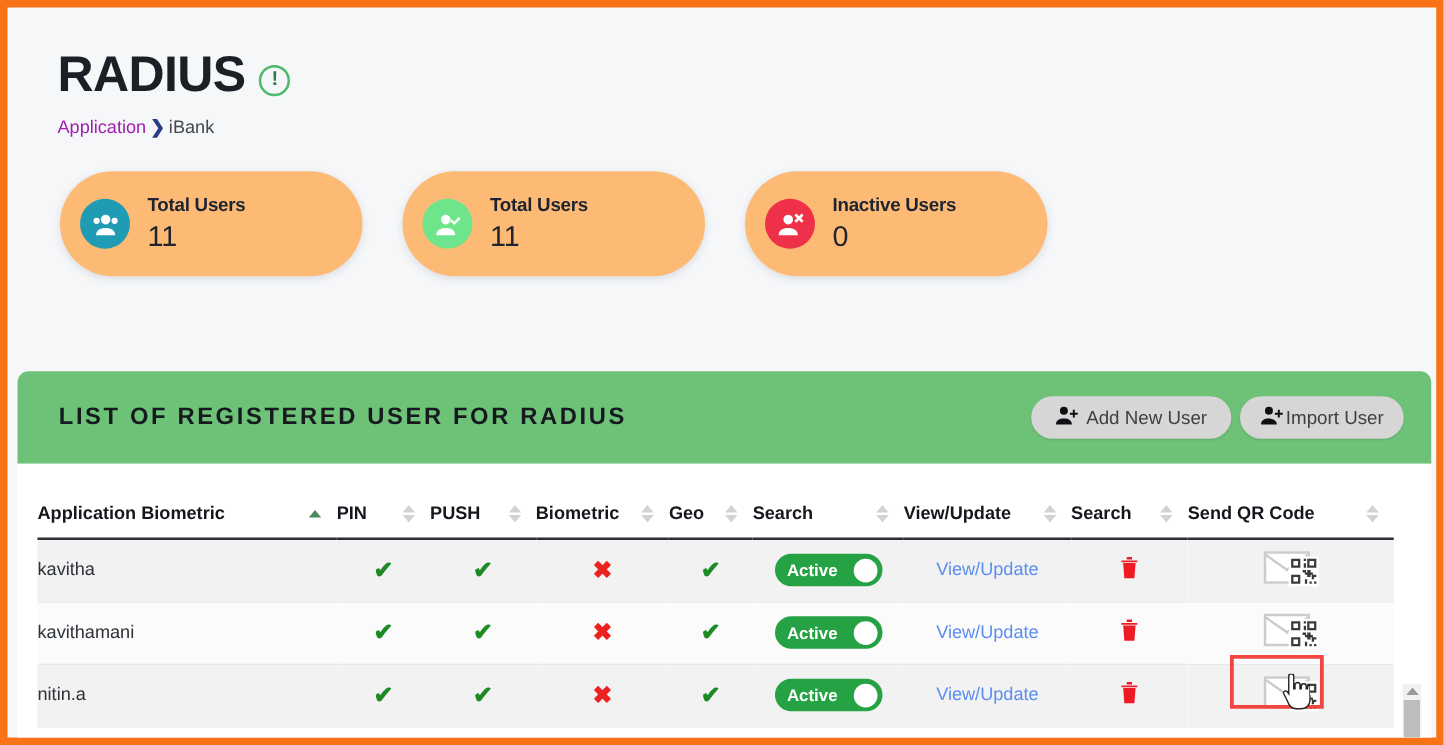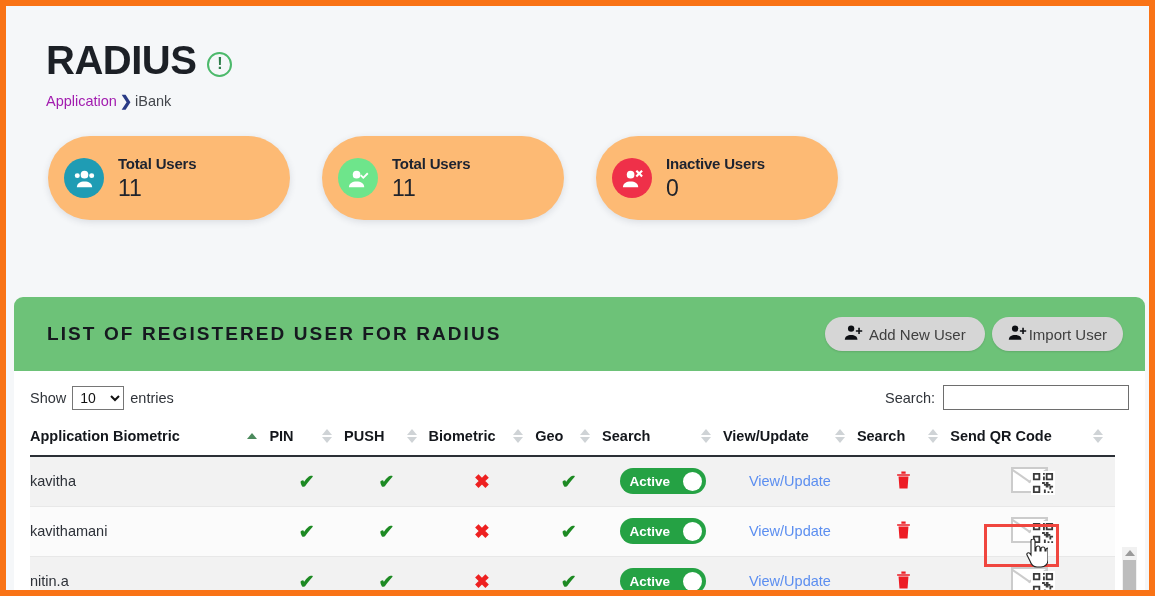--- a/index.html
+++ b/index.html
@@ -316,36 +316,20 @@
                 <path d="M18 6h2v3h3v2h-3v3h-2v-3h-3V9h3z"></path>
               </svg>
           </span>
           <span>Import User</span>
         </button>
       </div>
     </div>
 
     <div class="panel-body">
 
-      <div class="table-controls">
-        <div class="show-entries">
-          <span>Show</span>
-          <select>
-            <option>10</option>
-            <option>25</option>
-            <option>50</option>
-            <option>100</option>
-          </select>
-          <span>entries</span>
-        </div>
-        <div class="search-box">
-          <span>Search:</span>
-          <input type="text" placeholder="" style="">
-        </div>
-      </div>
 
       <table class="user-table">
         <colgroup>
           <col style="width:218px">
             <col style="width:68px">
             <col style="width:77px">
           <col style="width:97px">
             <col style="width:61px">
             <col style="width:110px">
           <col style="width:122px">

